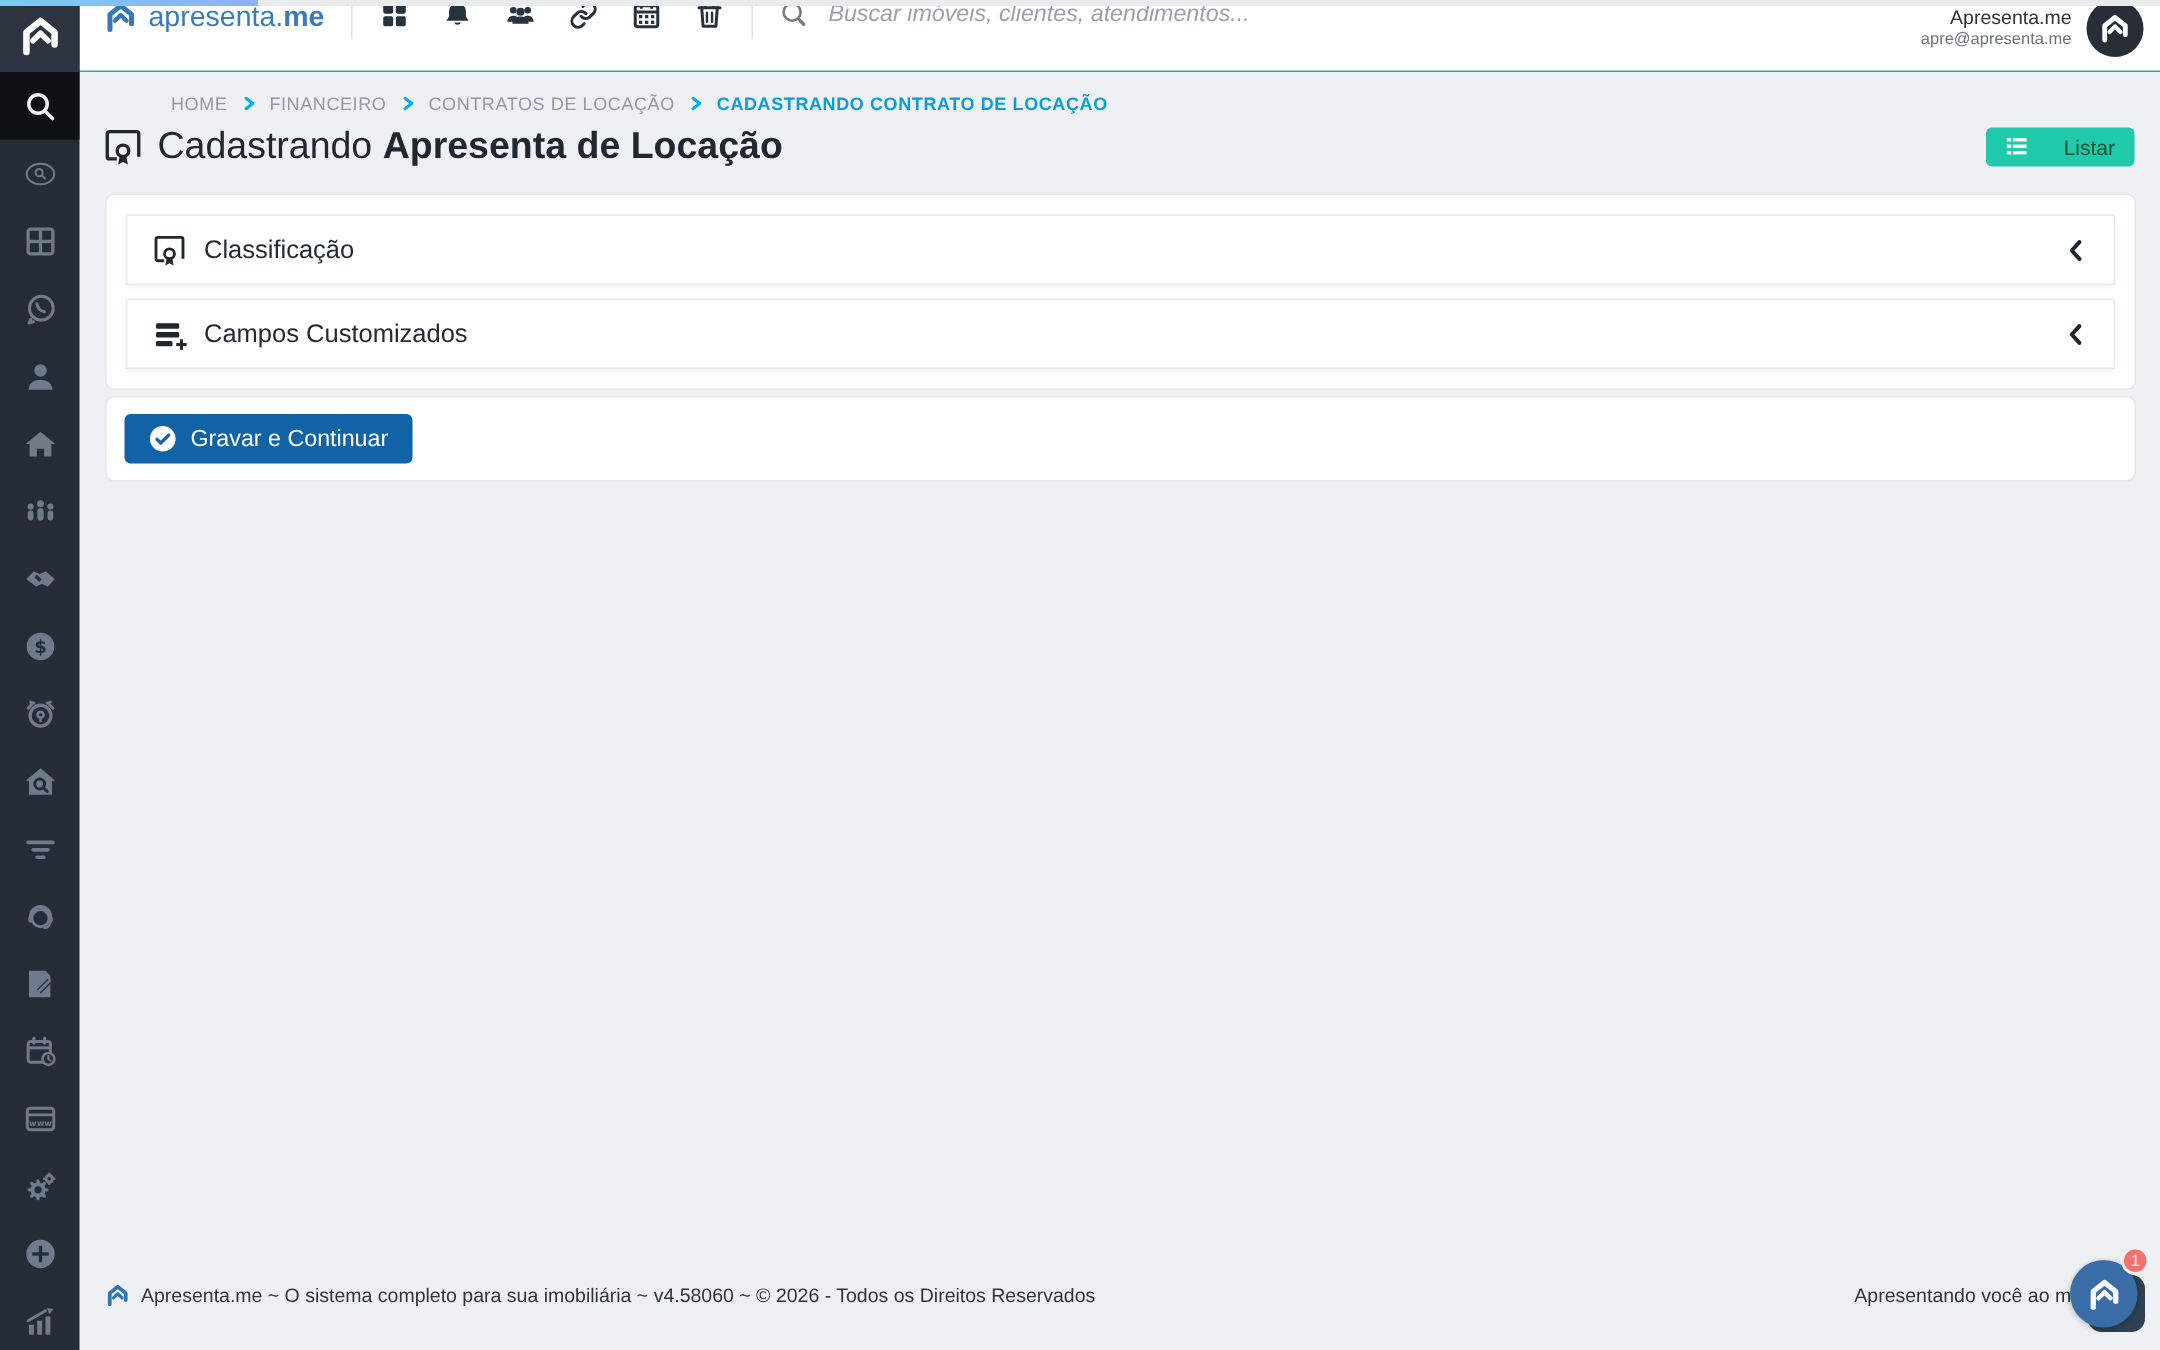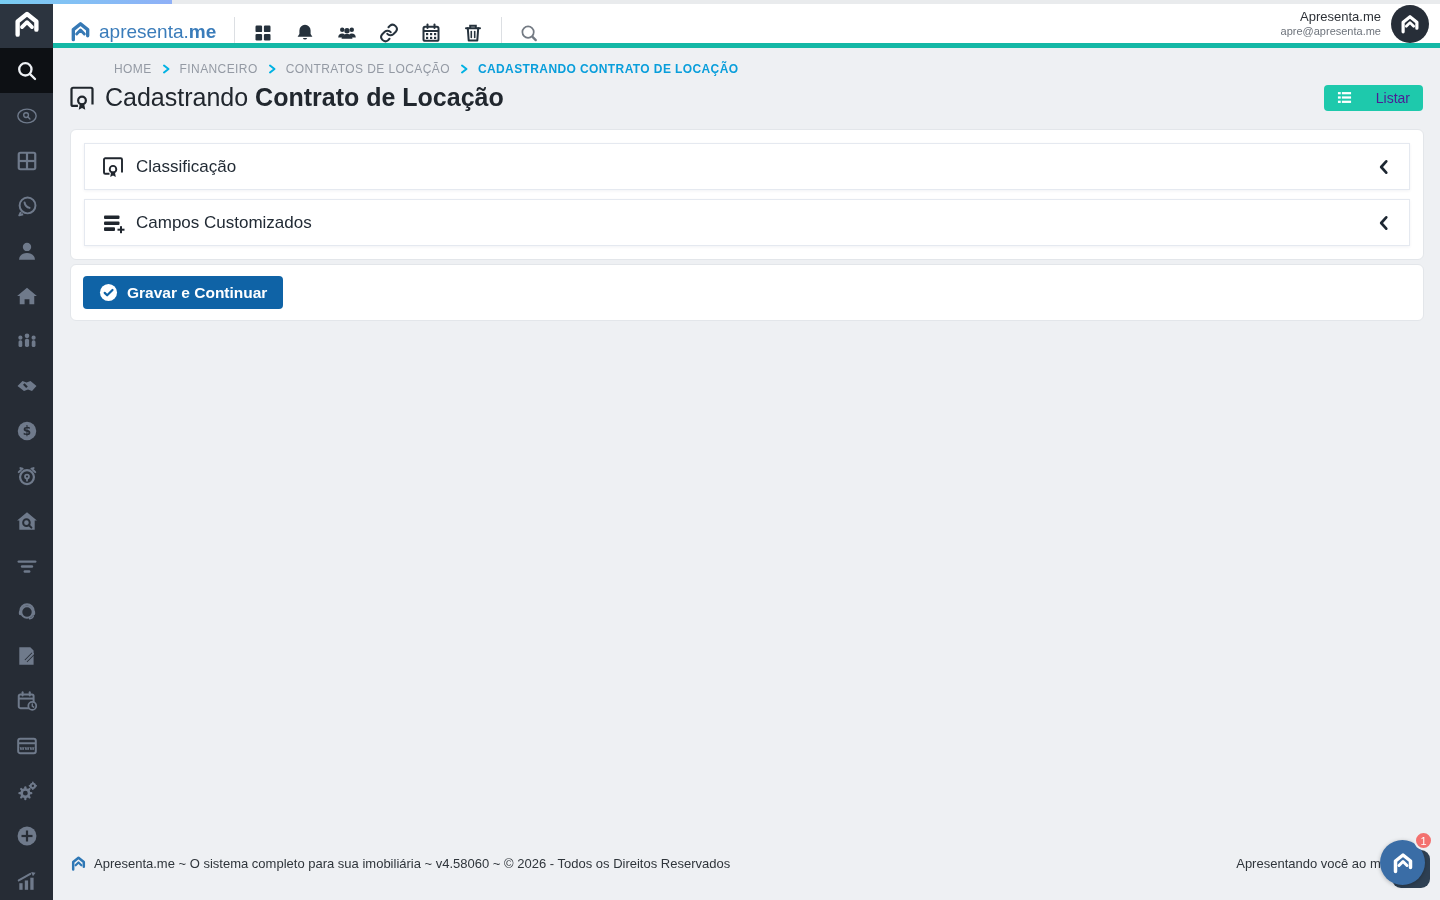--- a/index.html
+++ b/index.html
@@ -18,21 +18,21 @@
 
   
   .sidebar{position:absolute;left:0;top:0;bottom:0;width:53px;background:#262c35;z-index:120;}
   .sb-logo{height:48px;background:#2c343f;display:flex;align-items:center;justify-content:center;color:#ffffff;cursor:pointer;}
   .sb-items{display:flex;flex-direction:column;}
   .sb-item{height:45px;display:flex;align-items:center;justify-content:center;color:#6f7a8b;cursor:pointer;}
   .sb-item.active{background:#0d1014;color:#eef1f5;}
   .sb-item svg{width:22px;height:22px;}
 
   
-  .header{position:absolute;left:53px;right:0;top:0;height:48px;background:#ffffff;border-bottom:5px solid #14b8a6;display:flex;align-items:flex-end;z-index:110;}
+  .header{position:absolute;left:53px;right:0;top:0;height:48px;background:#ffffff;border-bottom:1px solid #14b8a6;display:flex;align-items:flex-start;z-index:110;}
   .brand{display:flex;align-items:center;gap:7px;margin-left:16px;cursor:pointer;}
   .brand-icon{width:23px;height:23px;color:#3679b5;}
   .brand-text{font-size:19px;color:#3a7cba;}
   .brand-text .bold{font-weight:700;}
   .vdiv{width:1px;height:26px;background:#dcdfe3;margin:0 18px;flex:none;}
   .toolbar{display:flex;align-items:center;gap:22px;color:#26323d;}
   .tb-icon{width:20px;height:20px;cursor:pointer;}
   .searchbox{display:flex;align-items:center;gap:13px;}
   .search-icon{width:19px;height:19px;color:#737a83;}
   .searchbox input{border:none;outline:none;background:transparent;font-family:"Liberation Sans",sans-serif;font-size:15.5px;font-style:italic;color:#3c4248;width:430px;}
@@ -48,34 +48,34 @@
   .breadcrumb{display:flex;align-items:center;gap:9px;padding:14px 17px 0;font-size:12px;letter-spacing:.4px;color:#949aa4;font-weight:500;margin-left:44px;}
   .bc-item{cursor:pointer;white-space:nowrap;}
   .bc-item.active{color:#099edb;font-weight:700;cursor:default;}
   .bc-sep{width:10px;height:10px;color:#00b2e3;flex:none;}
 
   .title-row{display:flex;align-items:center;justify-content:space-between;padding:7px 17px 0 15px;}
   .title-left{display:flex;align-items:center;gap:9px;color:#1f252b;}
   .title-icon{width:28px;height:28px;color:#20262c;}
   h1{font-size:25px;font-weight:400;color:#21272e;}
   h1 .bold{font-weight:700;}
-  .btn-listar{background:#1ec9ac;color:#4c1d95;border:none;border-radius:4px;font-size:14px;padding:5px 13px;display:flex;align-items:center;gap:24px;cursor:pointer;font-family:inherit;}
+  .btn-listar{background:#1ec9ac;color:#14532d;border:none;border-radius:4px;font-size:14px;padding:5px 13px;display:flex;align-items:center;gap:24px;cursor:pointer;font-family:inherit;}
   .listar-icon{width:15px;height:15px;}
 
   .card{background:#fff;border:1px solid #e3e6ea;border-radius:6px;margin:0 16px 0 17px;}
   .card-panels{margin-top:17px;padding:13px;}
   .panel{border:1px solid #e5e9f0;border-radius:0;box-shadow:0 1px 3px rgba(20,40,80,.06);height:47px;display:flex;align-items:center;padding:0 16px;cursor:pointer;background:#fff;}
   .panel + .panel{margin-top:9px;}
   .panel-icon{width:24px;height:24px;color:#20262e;margin-right:11px;flex:none;}
   .panel-label{font-size:17px;color:#222b35;}
   .panel-chevron{margin-left:auto;width:18px;height:18px;color:#1d2732;}
 
   .card-actions{margin-top:4px;padding:11px 12px;display:flex;gap:12px;}
   .btn{display:flex;align-items:center;gap:9px;border:none;border-radius:4px;color:#fff;font-size:15.5px;padding:7px 16px;cursor:pointer;font-family:inherit;}
-  .btn-primary{background:#0f63a6;font-weight:bold;}
+  .btn-primary{background:#0f63a6;}
   .btn-secondary{background:#5b656e;}
   .chk{width:19px;height:19px;flex:none;}
 
   
   .footer{position:absolute;left:17px;right:0;bottom:28px;display:flex;align-items:center;justify-content:space-between;font-size:13px;color:#2f353b;padding-right:52px;}
   .footer-left{display:flex;align-items:center;gap:7px;}
   .footer-logo{width:17px;height:17px;color:#2e77b5;flex:none;}
   .footer-right{white-space:nowrap;}
 
   
@@ -308,20 +308,21 @@
         <line x1="8.3" y1="8.5" x2="8.3" y2="14.5" stroke-width="1.6"></line>
         <line x1="11.7" y1="8.5" x2="11.7" y2="14.5" stroke-width="1.6"></line>
       </svg>
   </div>
   <div class="vdiv"></div>
   <div class="searchbox">
     <svg class="search-icon" viewBox="0 0 20 20" fill="none" stroke="currentColor" stroke-linecap="round">
         <circle cx="8.5" cy="8.5" r="6" stroke-width="1.8"></circle>
         <line x1="13.2" y1="13.6" x2="16.6" y2="17" stroke-width="2.4"></line>
       </svg>
+    <input type="text" value="" placeholder="Buscar imóveis, clientes, atendimentos..." style="">
   </div>
   <div class="userblock">
     <div class="user-meta">
       <div class="user-name">Apresenta.me</div>
       <div class="user-email">apre@apresenta.me</div>
     </div>
     <div class="avatar">
       <svg width="22" height="22" viewBox="0 0 48 48" fill="none" stroke="currentColor" stroke-linecap="round" stroke-linejoin="round">
           <path d="M9 41 V20 L24 8 L39 20 V33" stroke-width="7"></path>
           <path d="M16 29 L24 21 L32 29" stroke-width="6"></path>
@@ -347,21 +348,21 @@
     <span class="bc-item active">CADASTRANDO CONTRATO DE LOCAÇÃO</span>
   </div>
 
   <div class="title-row">
     <div class="title-left">
       <svg class="title-icon" viewBox="0 0 24 24" fill="none" stroke="currentColor" stroke-width="1.9" stroke-linejoin="round">
           <path d="M21 17.5 V4.5 a1.3 1.3 0 0 0 -1.3-1.3 H4.3 A1.3 1.3 0 0 0 3 4.5 v13 a1.3 1.3 0 0 0 1.3 1.3 h4.2"></path>
           <circle cx="12" cy="14.2" r="3.3"></circle>
           <path d="M10.2 16.8 L9.2 22 l2.8-1.5 L14.8 22 l-1-5.2" fill="currentColor" stroke="none"></path>
         </svg>
-      <h1><span>Cadastrando</span> <span class="bold">Contrato de Locação</span></h1>
+      <h1><span>Cadastrando</span> <span class="bold">Apresenta de Locação</span></h1>
     </div>
     <button class="btn-listar">
       <svg class="listar-icon" viewBox="0 0 16 16" fill="#fff">
           <rect x="1" y="2.2" width="3" height="2.4"></rect>
           <rect x="5.2" y="2.2" width="9.8" height="2.4"></rect>
           <rect x="1" y="6.8" width="3" height="2.4"></rect>
           <rect x="5.2" y="6.8" width="9.8" height="2.4"></rect>
           <rect x="1" y="11.4" width="3" height="2.4"></rect>
           <rect x="5.2" y="11.4" width="9.8" height="2.4"></rect>
         </svg>

